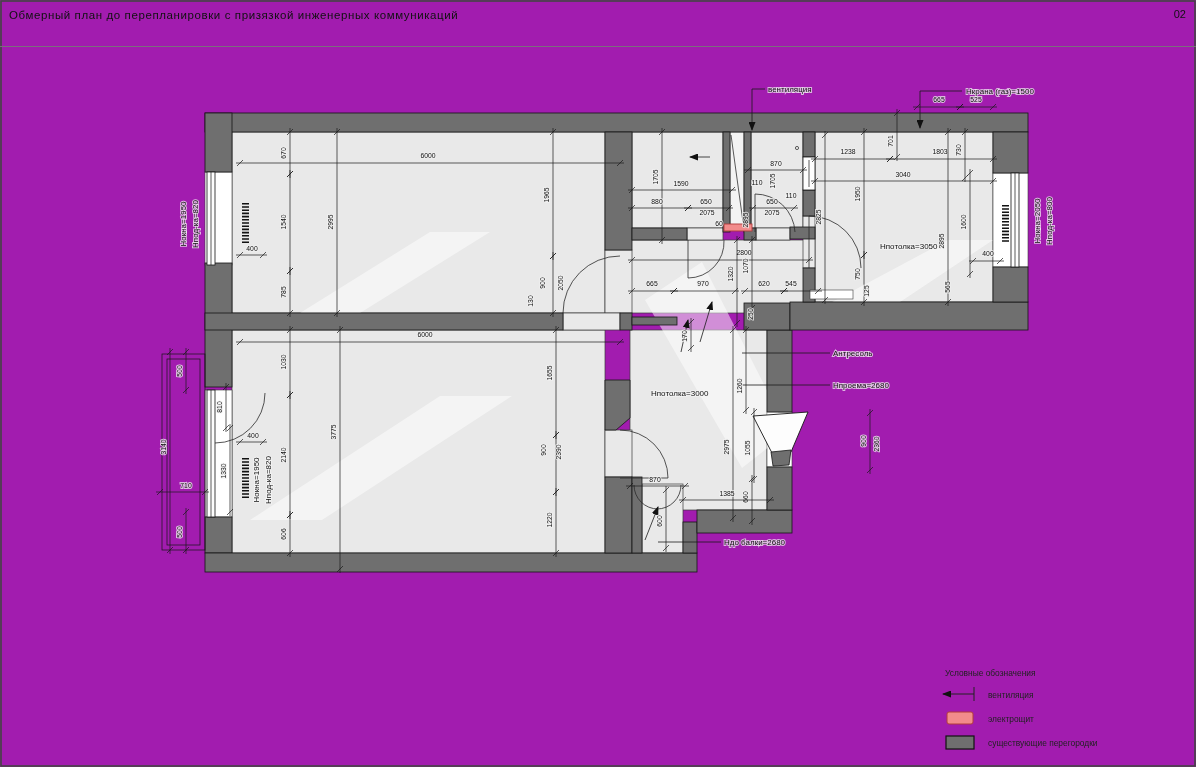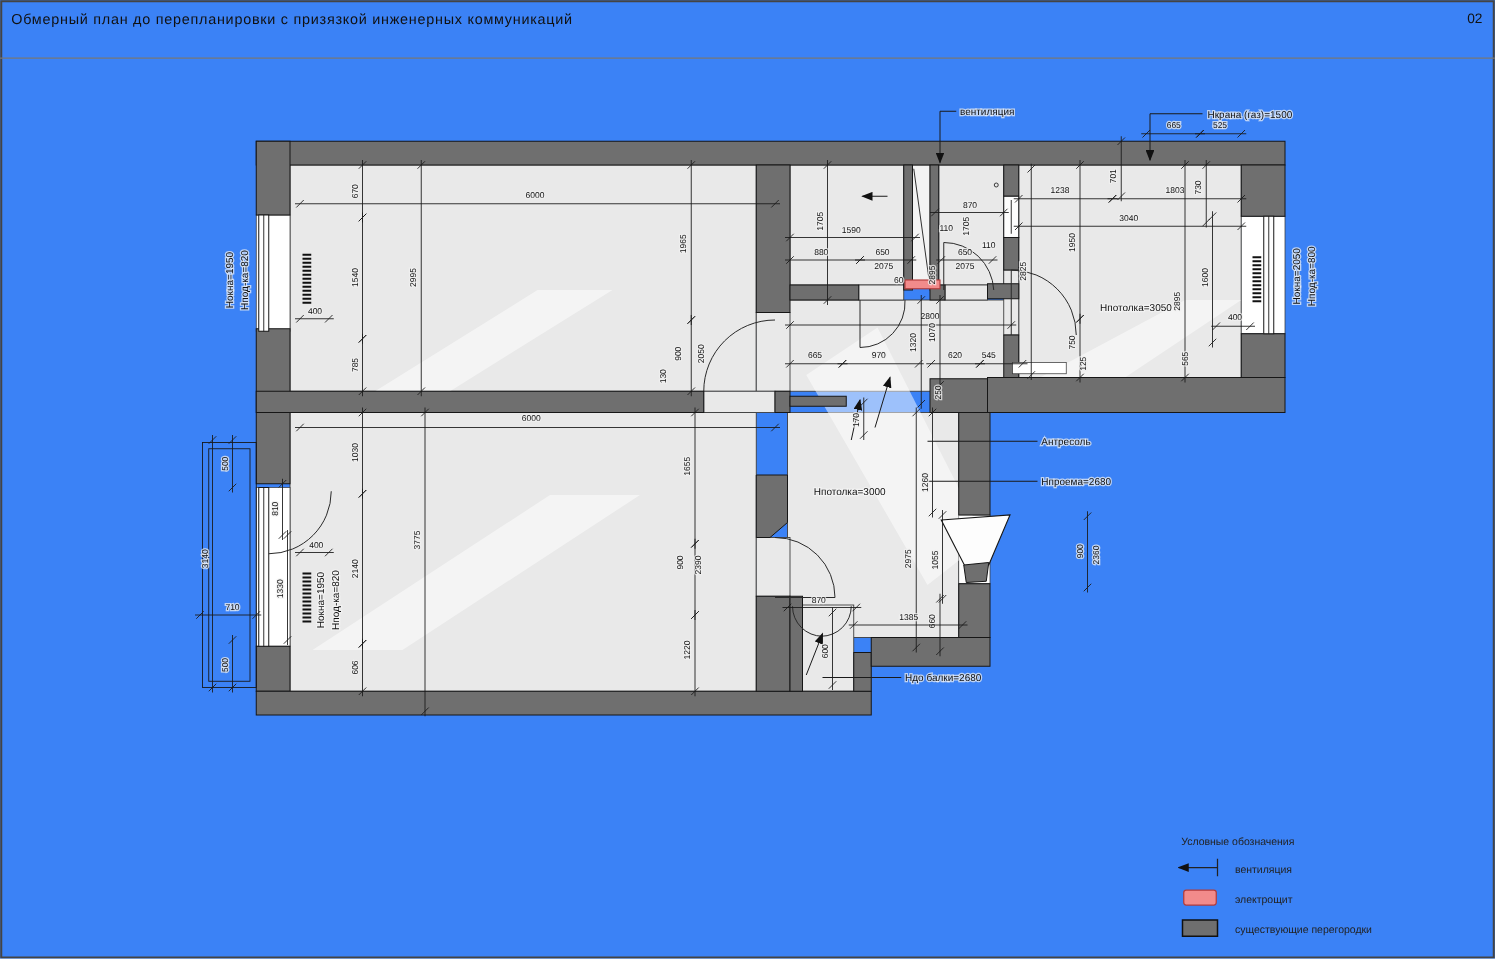--- a/index.html
+++ b/index.html
@@ -1,16 +1,16 @@
 <!DOCTYPE html>
 <html><head>
 <meta charset="utf-8">
 <style>
   html,body{margin:0;padding:0;background:#fff;}
-  .page{position:relative;width:1196px;height:767px;background:#3b82f6;font-family:"Liberation Sans",sans-serif;}
+  .page{position:relative;width:1196px;height:767px;background:#a21caf;font-family:"Liberation Sans",sans-serif;}
   svg{position:absolute;left:0;top:0;}
   .wall{fill:#6f6f6f;stroke:#161616;stroke-width:.8;}
   .floor{fill:#e9e9e9;stroke:#3a3a3a;stroke-width:.7;}
   .recess{fill:#ffffff;stroke:#3a3a3a;stroke-width:.6;}
   .shaft{fill:#f3f3f3;stroke:#3a3a3a;stroke-width:.6;}
   .mark{fill:#ffffff;opacity:.5;}
   .win{fill:#fdfdfd;stroke:#161616;stroke-width:.8;}
   .thin{stroke:#161616;stroke-width:.7;fill:none;}
   .door{stroke:#2a2a2a;stroke-width:.8;fill:none;}
   .dl,.dt{stroke:#1a1a1a;stroke-width:.7;fill:none;}

